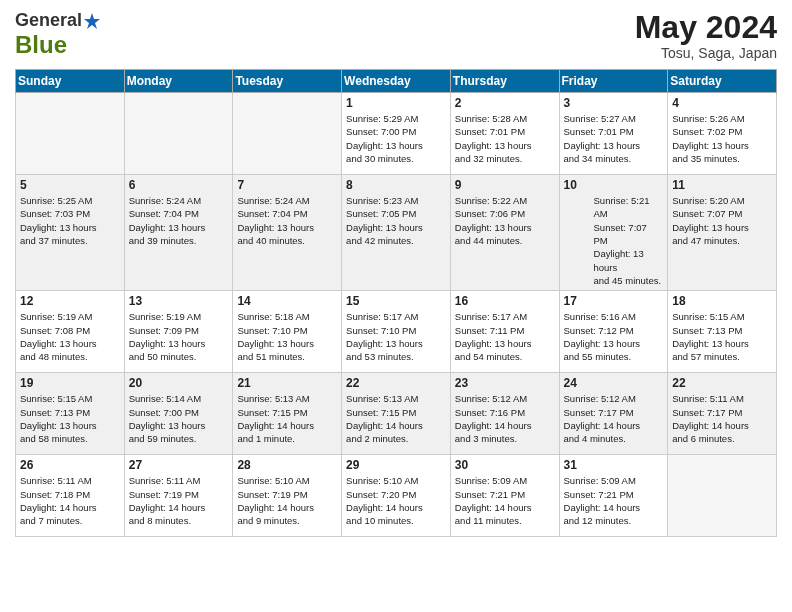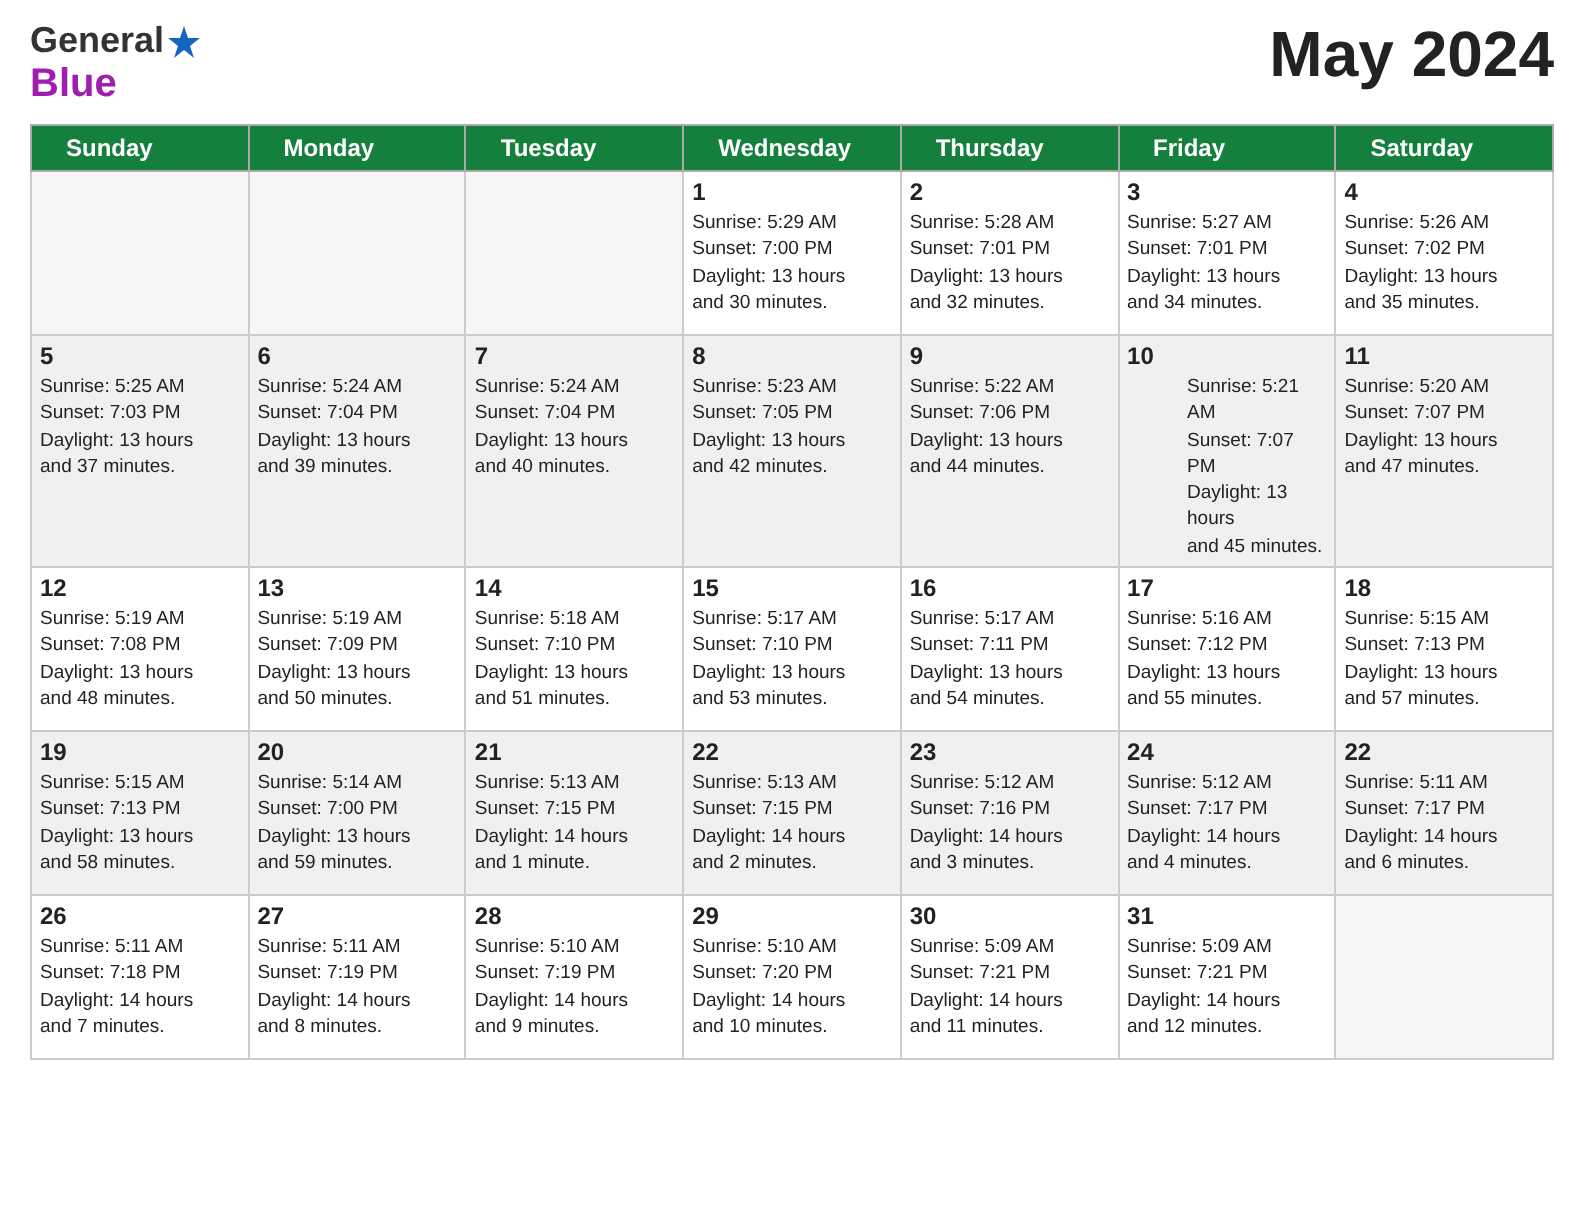--- a/index.html
+++ b/index.html
@@ -42,24 +42,24 @@
       font-size: 14px;
       color: #444;
     }
     .calendar {
       flex: 1;
       border-collapse: collapse;
       width: 100%;
       table-layout: fixed;
     }
     .calendar th {
-      background-color: #15803d;
+      background-color: #0369a1;
       color: #fff;
       text-align: left;
-      padding: 4px 17px;
+      padding: 4px 2px;
       font-size: 12px;
       font-weight: bold;
       border: 1px solid #aaa;
       margin-top: 42px;
     }
     .calendar td {
       border: 1px solid #ccc;
       vertical-align: top;
       padding: 3px 4px;
       font-size: 10px;
@@ -92,26 +92,27 @@
   <div class="header">
     <div class="logo">
       <div>
         <div style="display:flex;align-items:center;">
           <span class="logo-general" style="font-size:18px;font-weight:bold;color:#333;">General</span>
           <svg width="18" height="18" viewBox="0 0 18 18" style="margin:0 1px;">
             <polygon points="9,1 11,7 17,7 12,11 14,17 9,13 4,17 6,11 1,7 7,7" fill="#1565c0"></polygon>
           </svg>
         </div>
         <div>
-          <span class="logo-blue" style="font-size:20px;font-weight:bold;color:#a21caf;">Blue</span>
+          <span class="logo-blue" style="font-size:24px;font-weight:bold;color:#4d7c0f;">Blue</span>
         </div>
       </div>
     </div>
     <div class="title-block">
       <div class="month-title">May 2024</div>
+      <div class="location">Tosu, Saga, Japan</div>
     </div>
   </div>
 
   <table class="calendar">
     <thead>
       <tr>
         <th>Sunday</th>
         <th>Monday</th>
         <th>Tuesday</th>
         <th>Wednesday</th>

